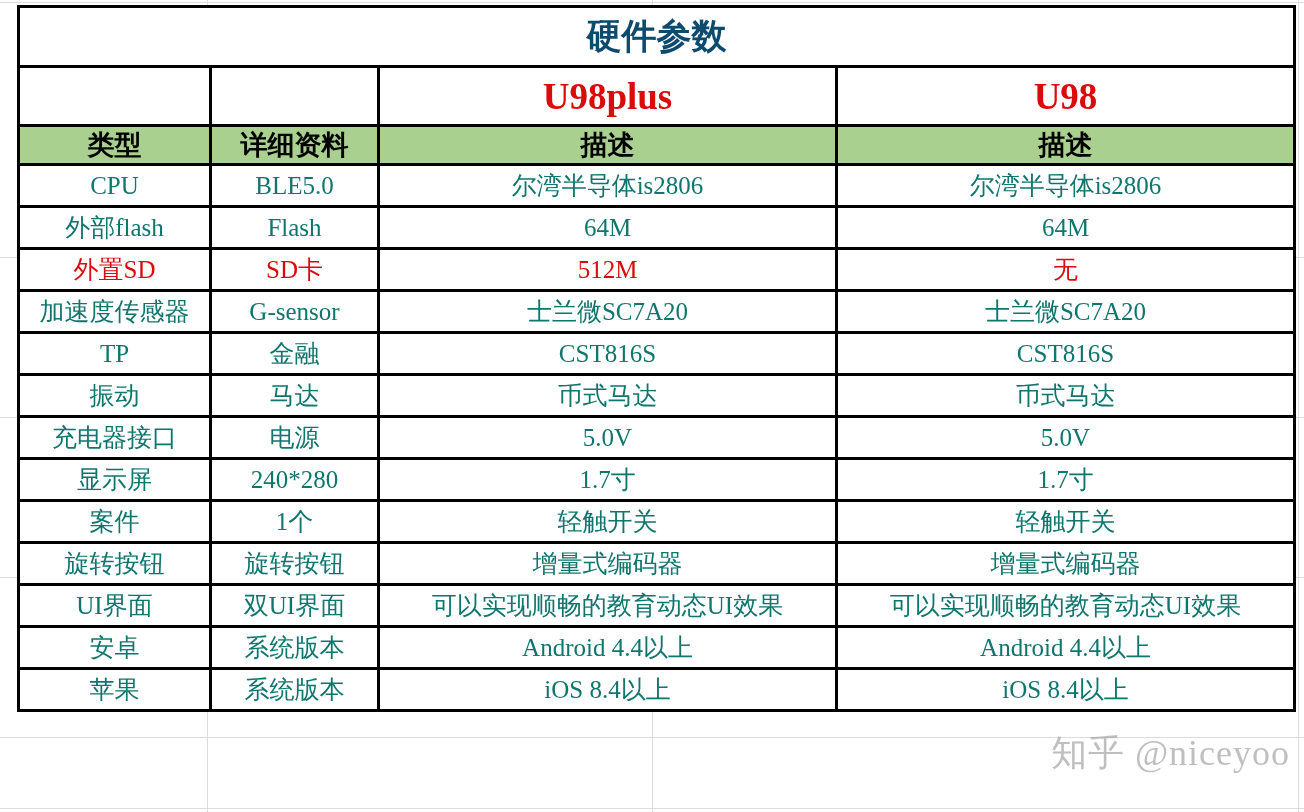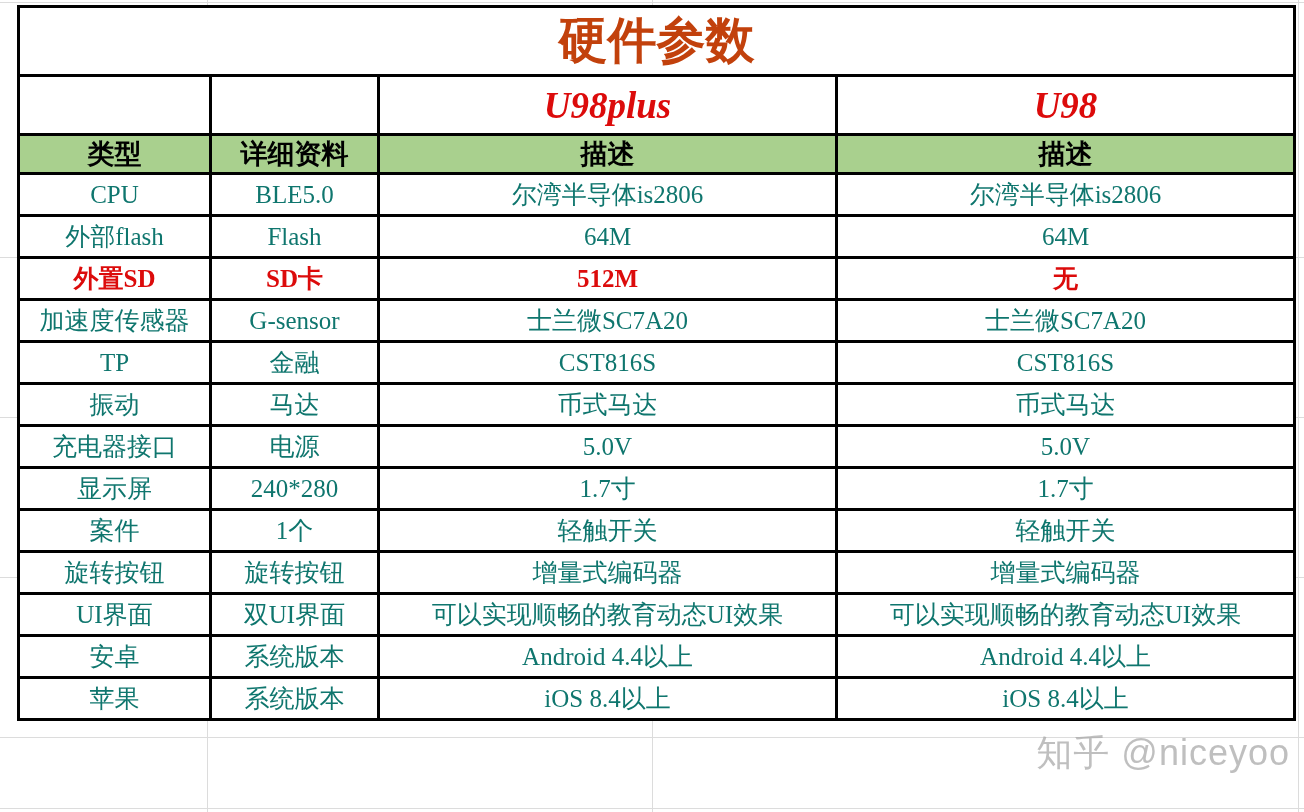--- a/index.html
+++ b/index.html
@@ -42,58 +42,57 @@
     overflow: hidden;
     white-space: nowrap;
   }
   .col-type    { width: 192px; }
   .col-detail  { width: 168px; }
   .col-u98plus { width: 458px; }
   .col-u98     { width: 458px; }
 
   tr.title-row td {
     height: 57px;
-    font-size: 49px;
+    font-size: 35px;
     font-weight: bold;
-    color: #c2410c;
+    color: #0c4a6e;
     margin-top: 12px;
   }
   tr.product-row td {
     height: 56px;
     font-size: 37px;
     font-weight: bold;
-    font-style: italic;
   }
   tr.product-row td.product-name { color: var(--accent-red, #dc0b0b); }
   tr.header-row td {
     height: 36px;
     font-size: 27px;
     font-weight: bold;
     background: var(--header-green, #a9d08e);
     margin-left: 28px;
   }
   tr.data-row td {
     height: 39px;
     font-size: 25px;
     font-weight: normal;
     color: #0f766e;
   }
   tr.data-row.highlight td {
     color: var(--accent-red, #dc0b0b);
-    font-weight: bold;
+    font-weight: normal;
   }
   .watermark {
     position: absolute;
     top: 729px;
     right: 14px;
     z-index: 2;
     font-size: 36px;
     letter-spacing: 1px;
     color: rgba(170, 170, 170, 0.75);
-    font-family: Liberation Sans, sans-serif;
+    font-family: Liberation Serif, serif;
     pointer-events: none;
   }
 </style>
 </head>
 <body>
 
 <div class="page">
 
   <div class="gridline v" style="left:207px;"></div>
   <div class="gridline v" style="left:652px;"></div>

